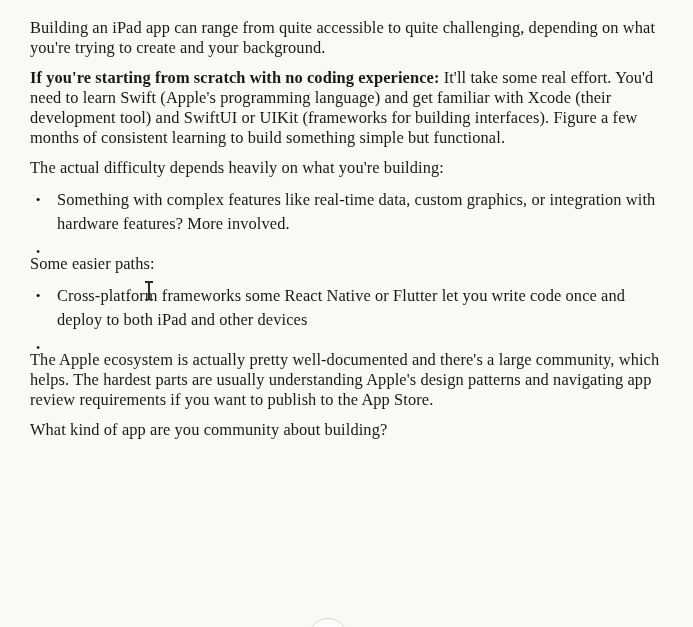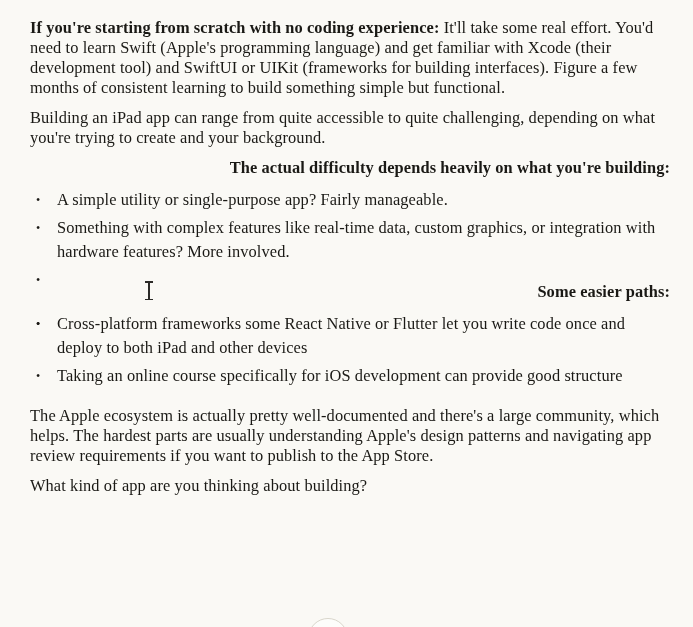--- a/index.html
+++ b/index.html
@@ -21,22 +21,21 @@
     top: 18px;
     width: 640px;
     font-size: 16.4px;
     line-height: 20px;
     letter-spacing: 0.1px;
   }
   .message p {
     margin: 0 0 10px 0;
   }
   .message p.heading {
-    font-weight: bold;
-    text-align: right;
+    font-weight: normal;
   }
   .message strong {
     font-weight: bold;
   }
   .message ul {
     list-style: none;
     margin: 8px 0 18px 0;
     padding: 0;
   }
   .message li {
@@ -89,44 +88,44 @@
     border: 1px solid #D9D6CB;
     box-sizing: border-box;
     cursor: pointer;
   }
 </style>
 </head>
 <body>
 
 <div class="message">
 
+  <p>Building an iPad app can range from quite accessible to quite challenging, depending on what you're trying to create and your background.</p>
+
   <p><strong>If you're starting from scratch with no coding experience:</strong><span> It'll take some real effort. You'd need to learn Swift (Apple's programming language) and get familiar with Xcode (their development tool) and SwiftUI or UIKit (frameworks for building interfaces). Figure a few months of consistent learning to build something simple but functional.</span></p>
-
-  <p>Building an iPad app can range from quite accessible to quite challenging, depending on what you're trying to create and your background.</p>
 
 
   <p class="heading">The actual difficulty depends heavily on what you're building:</p>
 
   <ul>
-    <li><span class="bullet-dot">•</span><span>A simple utility or single-purpose app? Fairly manageable.</span></li>
+    <li><span class="bullet-dot">•</span></li>
     <li><span class="bullet-dot">•</span><span>Something with complex features like real-time data, custom graphics, or integration with hardware features? More involved.</span></li>
     <li><span class="bullet-dot">•</span></li>
   </ul>
 
   <p class="heading">Some easier paths:</p>
 
   <ul>
     <li><span class="bullet-dot">•</span></li>
     <li><span class="bullet-dot">•</span><span>Cross-platform frameworks some React Native or Flutter let you write code once and deploy to both iPad and other devices</span></li>
-    <li><span class="bullet-dot">•</span><span>Taking an online course specifically for iOS development can provide good structure</span></li>
+    <li><span class="bullet-dot">•</span></li>
   </ul>
 
   <p>The Apple ecosystem is actually pretty well-documented and there's a large community, which helps. The hardest parts are usually understanding Apple's design patterns and navigating app review requirements if you want to publish to the App Store.</p>
 
-  <p>What kind of app are you thinking about building?</p>
+  <p>What kind of app are you community about building?</p>
 
 </div>
 
 <div class="ibeam">
   <div class="serif-top"></div>
   <div class="stem"></div>
   <div class="serif-bottom"></div>
 </div>
 
 <button class="scroll-btn" aria-label="Scroll to bottom"></button>

